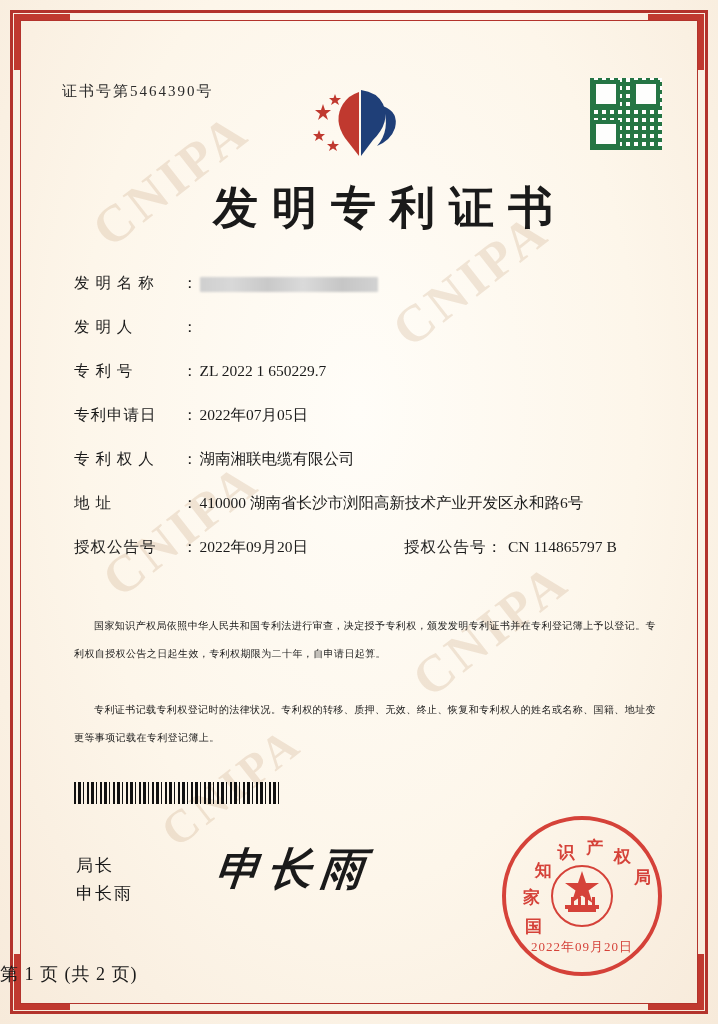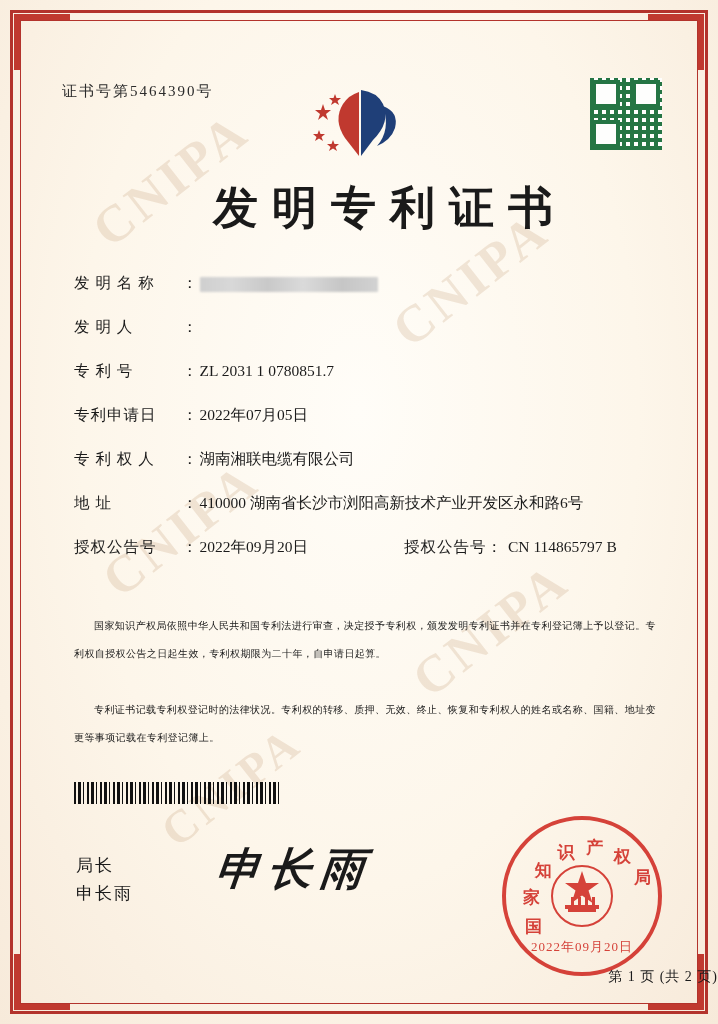--- a/index.html
+++ b/index.html
@@ -251,22 +251,22 @@
     text-align: center;
     font-size: 13px;
     color: #d02a22;
     letter-spacing: 1px;
   }
 
   .page-no {
     position: absolute;
     left: 0; right: 0;
     bottom: 38px;
-    text-align: right;
-    font-size: 14px;
+    text-align: left;
+    font-size: 18px;
     color: #1b1b1b;
     letter-spacing: 1px;
   }
 </style>
 </head>
 <body>
 
 <div class="cert">
 
   <div class="watermark wm1">CNIPA</div>
@@ -317,21 +317,21 @@
     </div>
 
     <div class="row">
       <div class="lbl">发  明  人</div>
       <div class="colon">：</div>
     </div>
 
     <div class="row">
       <div class="lbl">专  利  号</div>
       <div class="colon">：</div>
-      <div class="val">ZL 2031 1 0780851.7</div>
+      <div class="val">ZL 2022 1 650229.7</div>
     </div>
 
     <div class="row">
       <div class="lbl">专利申请日</div>
       <div class="colon">：</div>
       <div class="val">2022年07月05日</div>
     </div>
 
     <div class="row">
       <div class="lbl">专 利 权 人</div>

